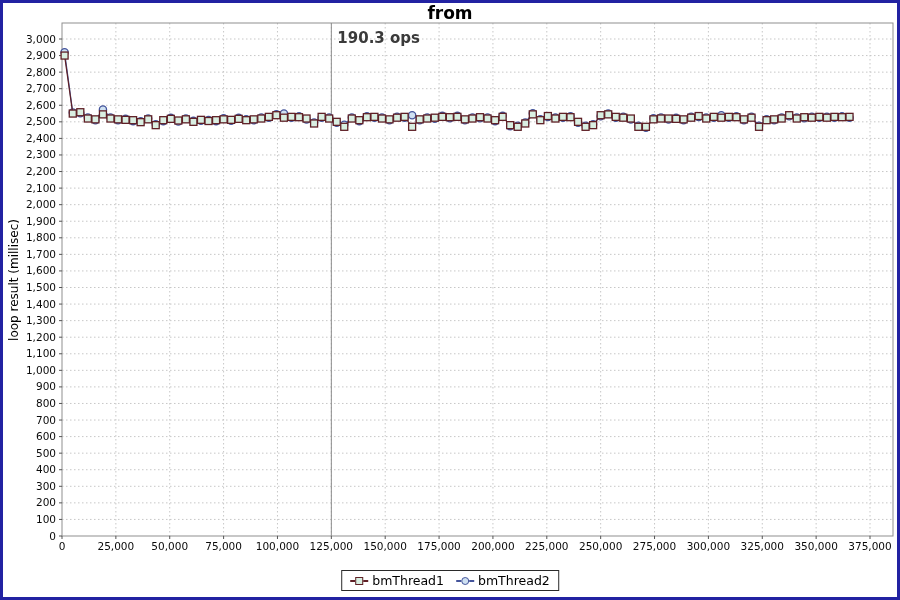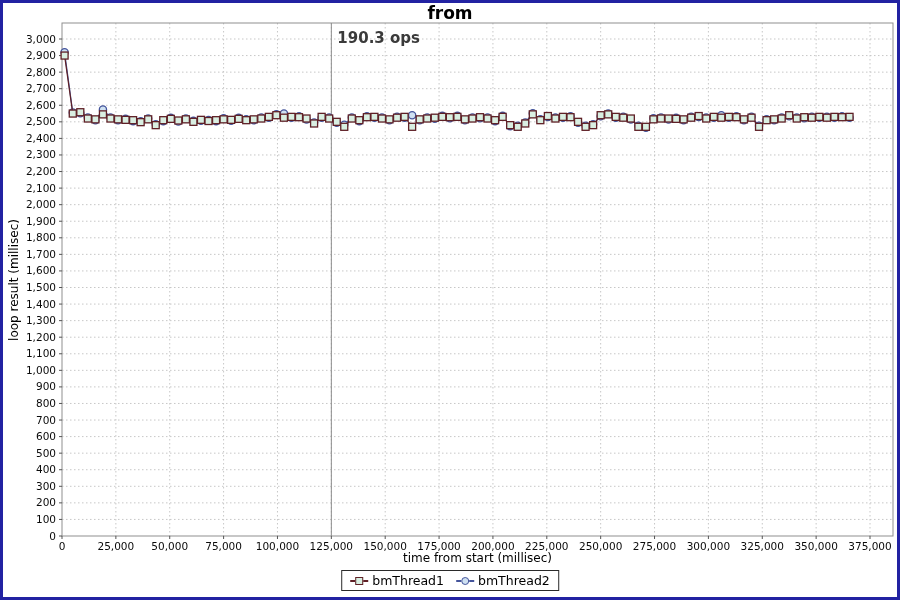--- a/index.html
+++ b/index.html
@@ -394,21 +394,20 @@
       <rect x="793.2413333333334" y="115.01999999999998" width="7" height="7" fill="#d9efe2" stroke="#5f2026" stroke-width="1.3"></rect>
       <rect x="800.7826666666666" y="113.69466666666665" width="7" height="7" fill="#d9efe2" stroke="#5f2026" stroke-width="1.3"></rect>
       <rect x="808.324" y="114.19166666666666" width="7" height="7" fill="#d9efe2" stroke="#5f2026" stroke-width="1.3"></rect>
       <rect x="815.8653333333333" y="113.36333333333334" width="7" height="7" fill="#d9efe2" stroke="#5f2026" stroke-width="1.3"></rect>
       <rect x="823.4066666666666" y="114.19166666666666" width="7" height="7" fill="#d9efe2" stroke="#5f2026" stroke-width="1.3"></rect>
       <rect x="830.948" y="113.36333333333334" width="7" height="7" fill="#d9efe2" stroke="#5f2026" stroke-width="1.3"></rect>
       <rect x="838.4893333333333" y="113.69466666666665" width="7" height="7" fill="#d9efe2" stroke="#5f2026" stroke-width="1.3"></rect>
       <rect x="846.0306666666667" y="113.36333333333334" width="7" height="7" fill="#d9efe2" stroke="#5f2026" stroke-width="1.3"></rect>
     </svg>
 
-  <div class="axis-title-x">time from start (millisec)</div>
   <div class="axis-title-y">loop result (millisec)</div>
 
   <div class="legend">
     <div class="legend-item">
       <span class="lseg" style="background: rgb(95, 32, 38);"></span>
         <span class="lmark" style="border-color: rgb(95, 32, 38); background: rgb(217, 239, 226);"></span>
         <span class="lseg" style="background: rgb(95, 32, 38);"></span>
       <span class="llabel">bmThread1</span>
     </div>
     <div class="legend-item">

